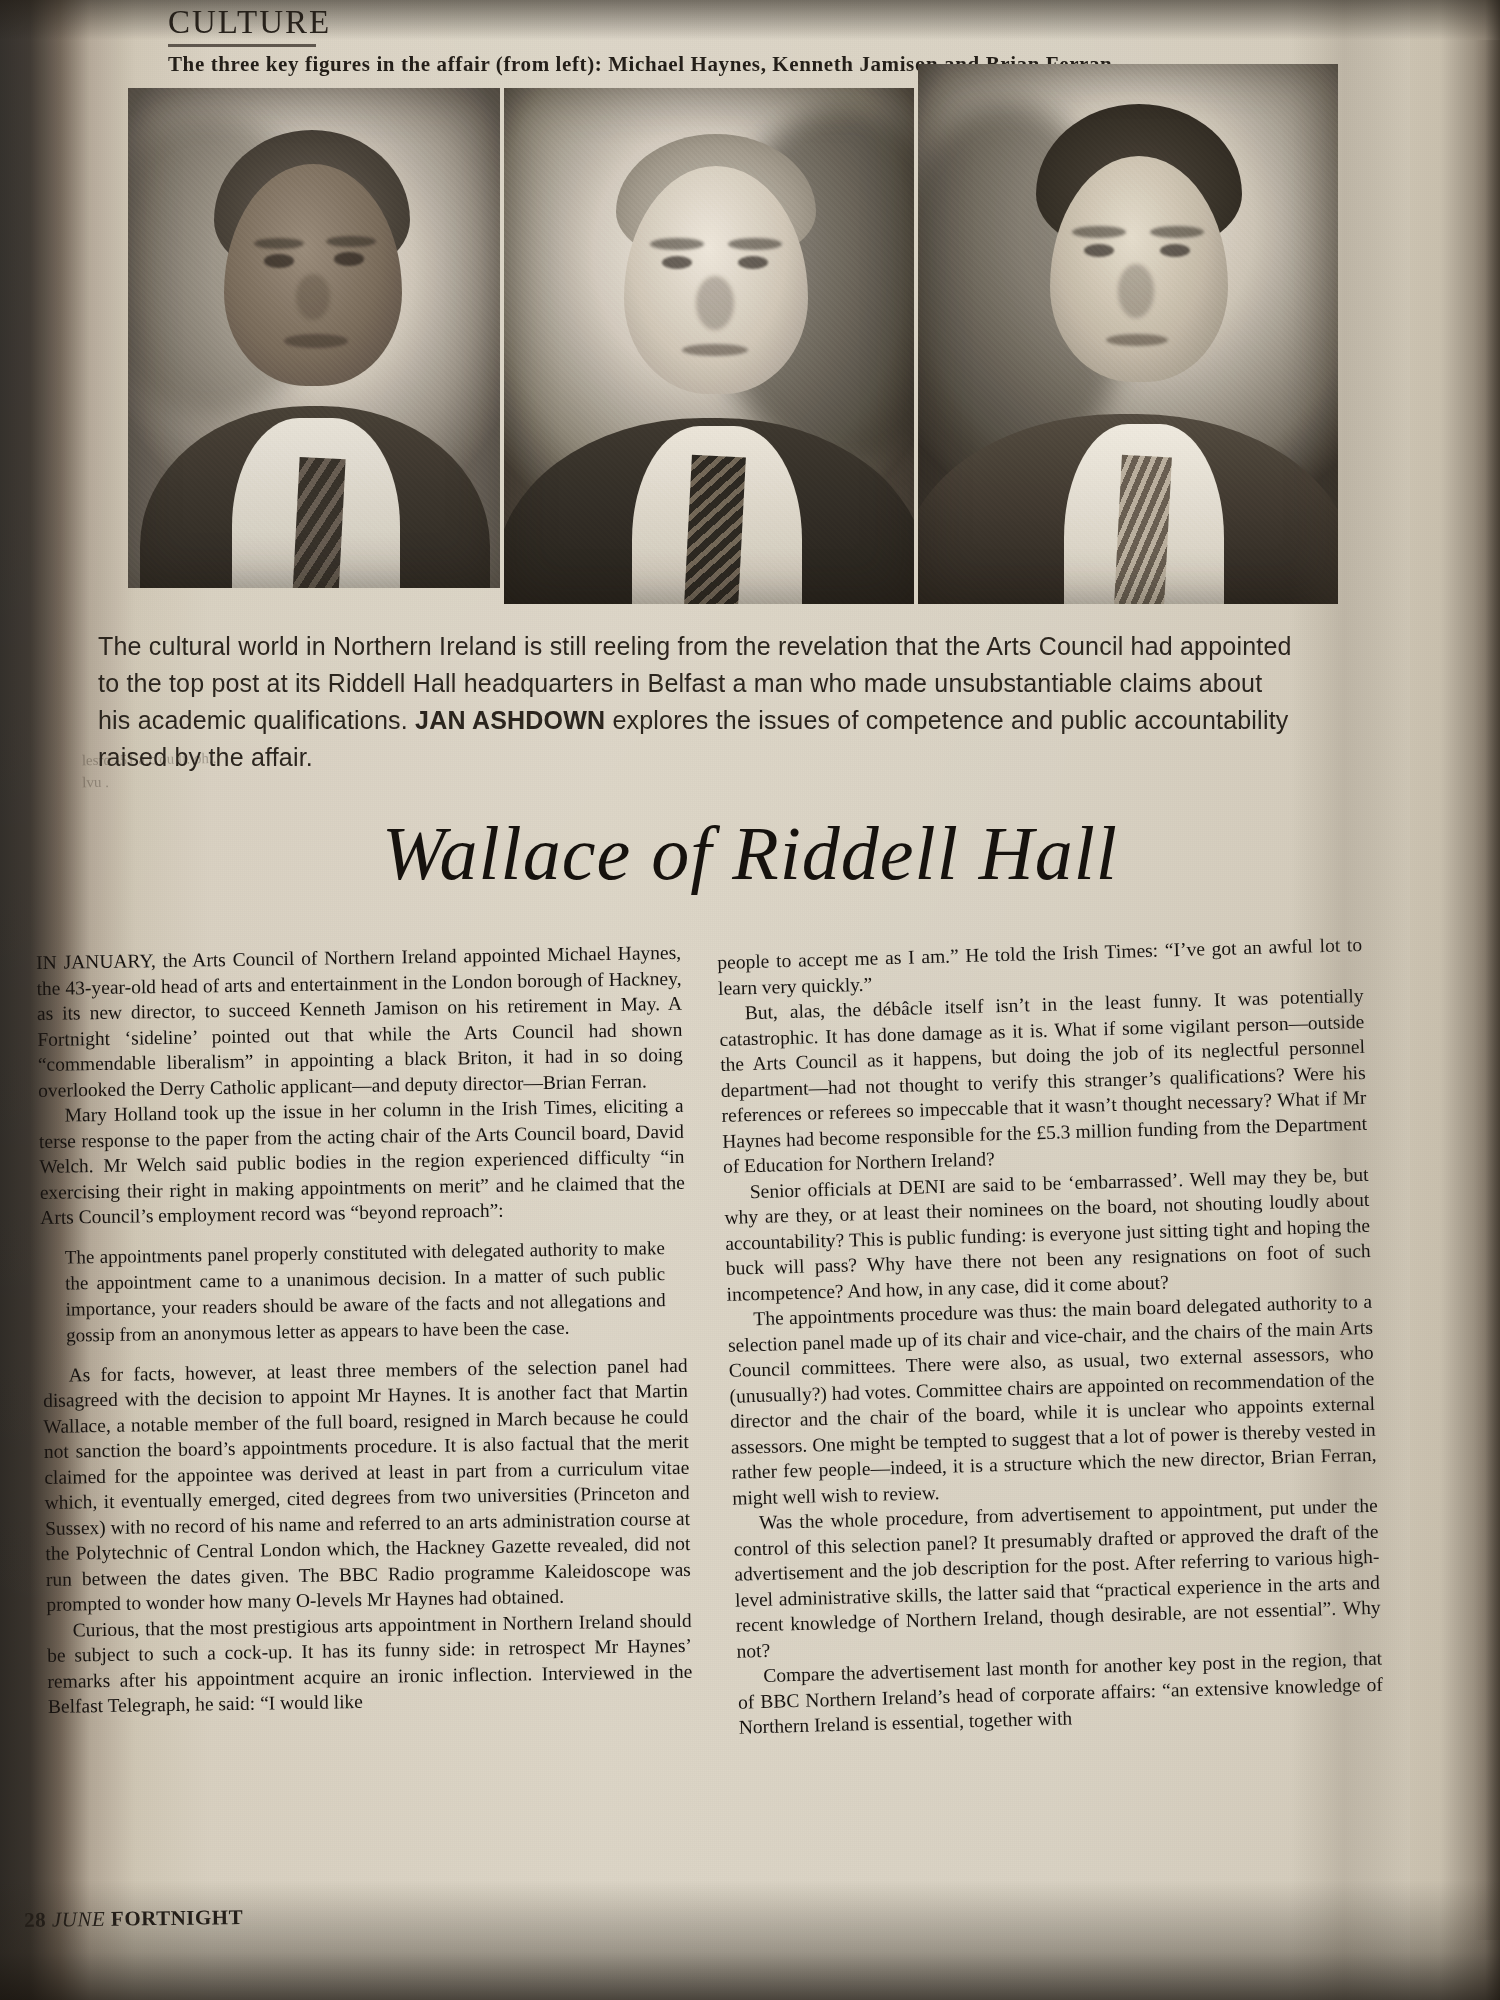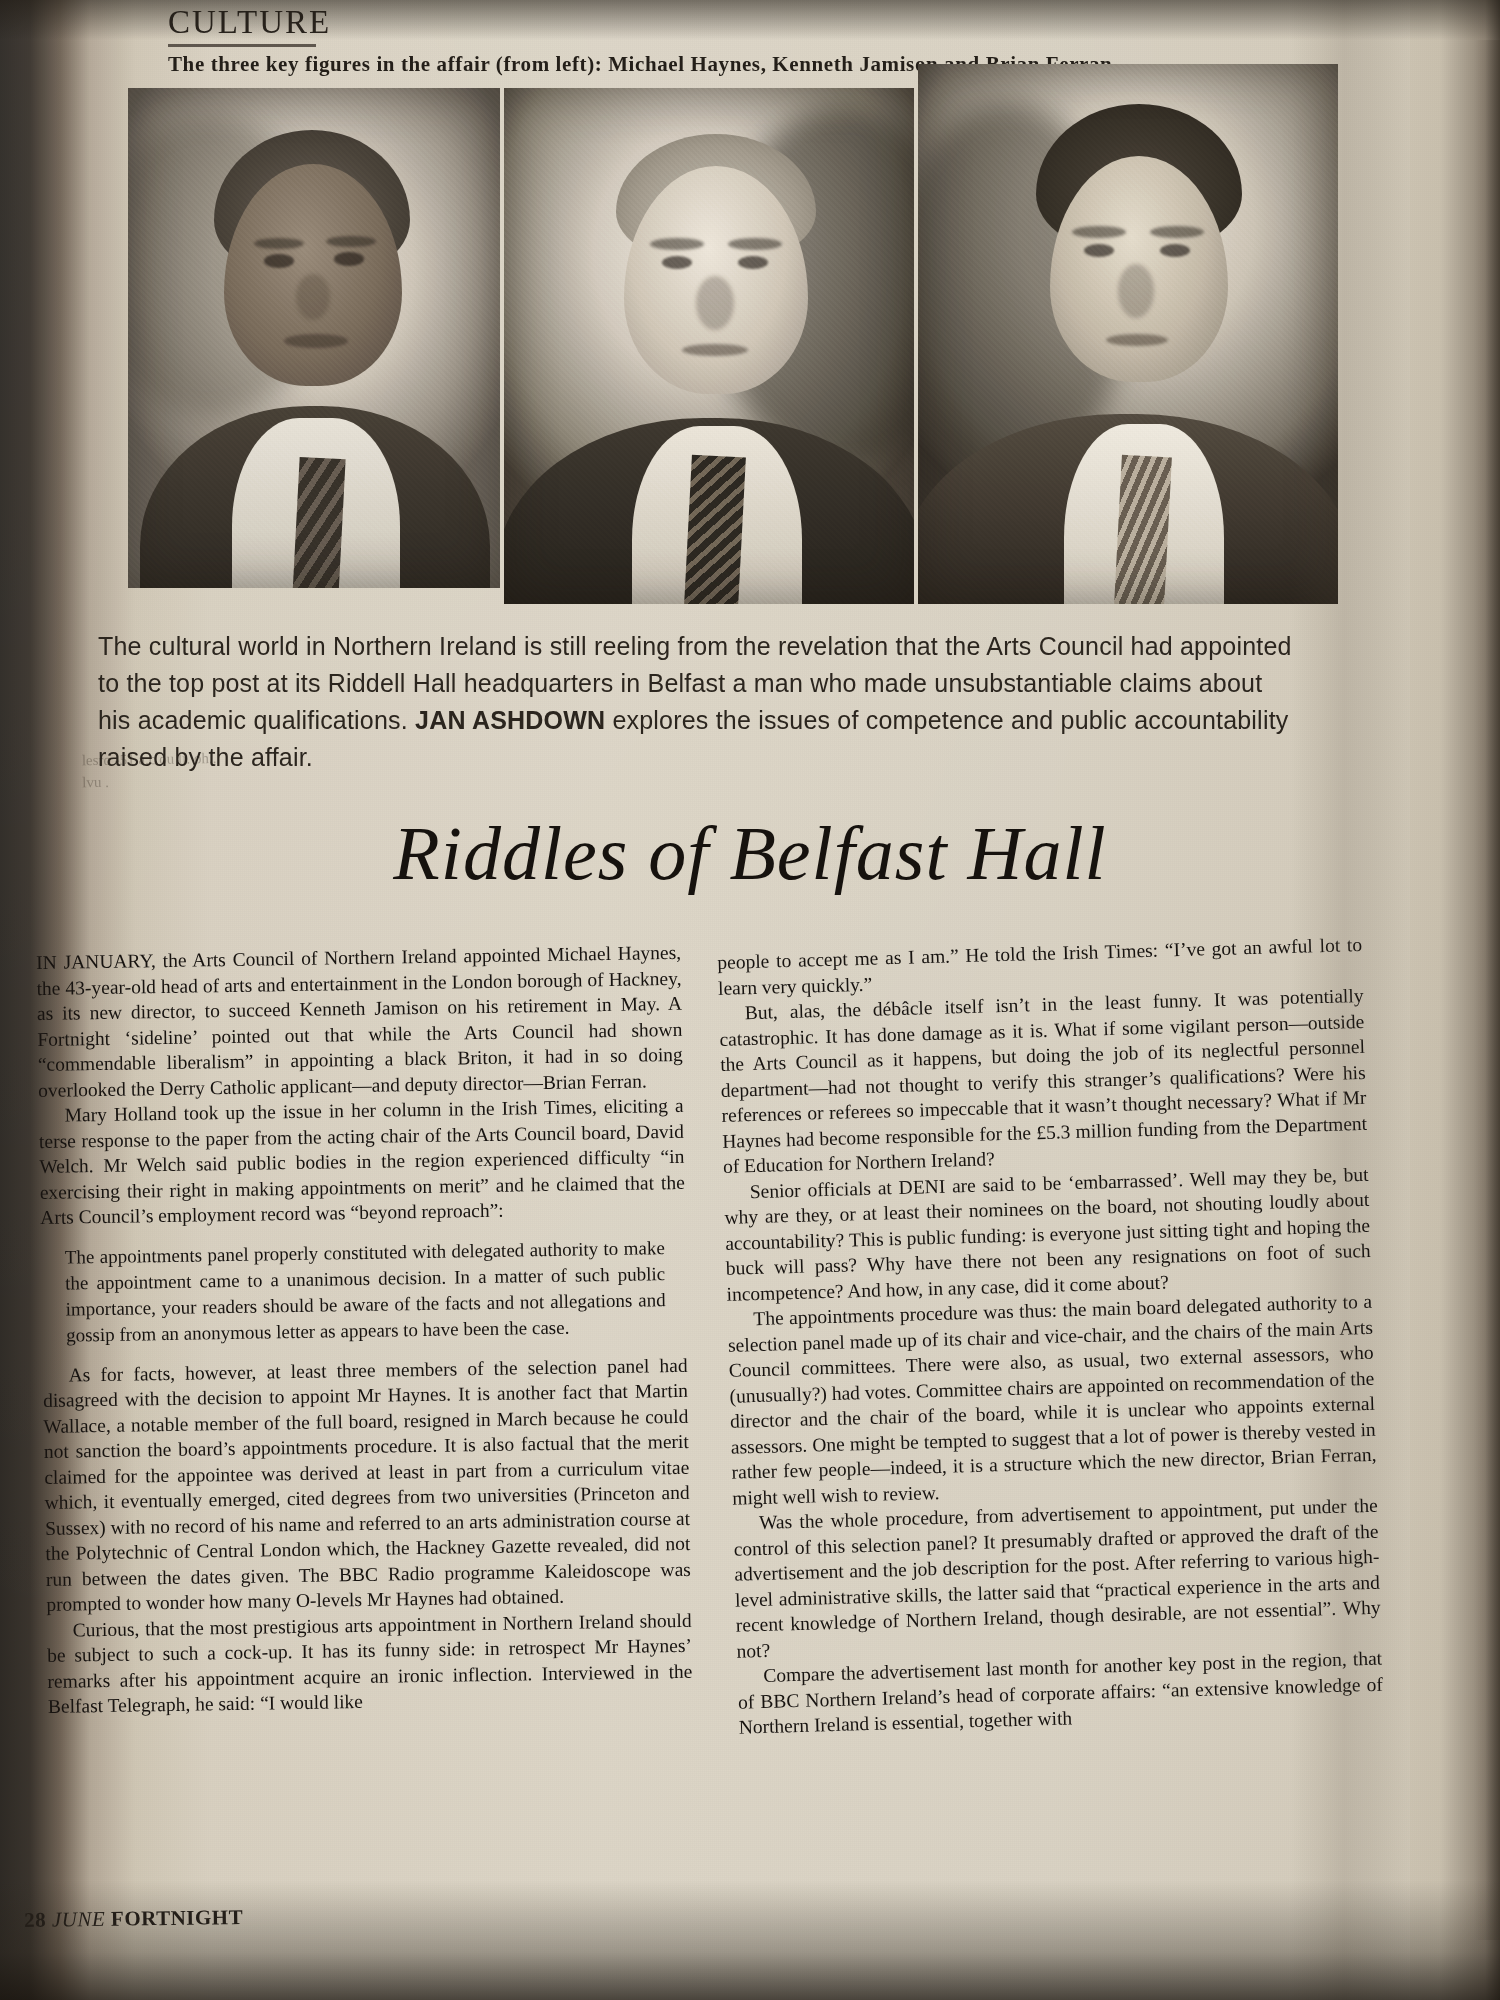--- a/index.html
+++ b/index.html
@@ -349,21 +349,21 @@
         <div class="photo-vignette"></div>
         <div class="photo-grain"></div>
       </div>
 
     </div>
 
     <div id="ghost">lesro -51 a.c ou li. oh.. lvu .</div>
 
     <div id="standfirst">The cultural world in Northern Ireland is still reeling from the revelation that the Arts Council had appointed to the top post at its Riddell Hall headquarters in Belfast a man who made unsubstantiable claims about his academic qualifications. <span class="nm">JAN ASHDOWN</span> explores the issues of competence and public accountability raised by the affair.</div>
 
-    <div id="headline">Riddles of Belfast Hall</div>
+    <div id="headline">Wallace of Riddell Hall</div>
 
     <div id="cols">
 
       <div class="col" id="col1">
         <p class="first">IN JANUARY, the Arts Council of Northern Ireland appointed Michael Haynes, the 43-year-old head of arts and entertainment in the London borough of Hackney, as its new director, to succeed Kenneth Jamison on his retirement in May. A Fortnight ‘sideline’ pointed out that while the Arts Council had shown “commendable liberalism” in appointing a black Briton, it had in so doing overlooked the Derry Catholic applicant—and deputy director—Brian Ferran.</p>
         <p>Mary Holland took up the issue in her column in the Irish Times, eliciting a terse response to the paper from the acting chair of the Arts Council board, David Welch. Mr Welch said public bodies in the region experienced difficulty “in exercising their right in making appointments on merit” and he claimed that the Arts Council’s employment record was “beyond reproach”:</p>
         <div class="quote">
           <p>The appointments panel properly constituted with delegated authority to make the appointment came to a unanimous decision. In a matter of such public importance, your readers should be aware of the facts and not allegations and gossip from an anonymous letter as appears to have been the case.</p>
         </div>
         <p>As for facts, however, at least three members of the selection panel had disagreed with the decision to appoint Mr Haynes. It is another fact that Martin Wallace, a notable member of the full board, resigned in March because he could not sanction the board’s appointments procedure. It is also factual that the merit claimed for the appointee was derived at least in part from a curriculum vitae which, it eventually emerged, cited degrees from two universities (Princeton and Sussex) with no record of his name and referred to an arts administration course at the Polytechnic of Central London which, the Hackney Gazette revealed, did not run between the dates given. The BBC Radio programme Kaleidoscope was prompted to wonder how many O-levels Mr Haynes had obtained.</p>

